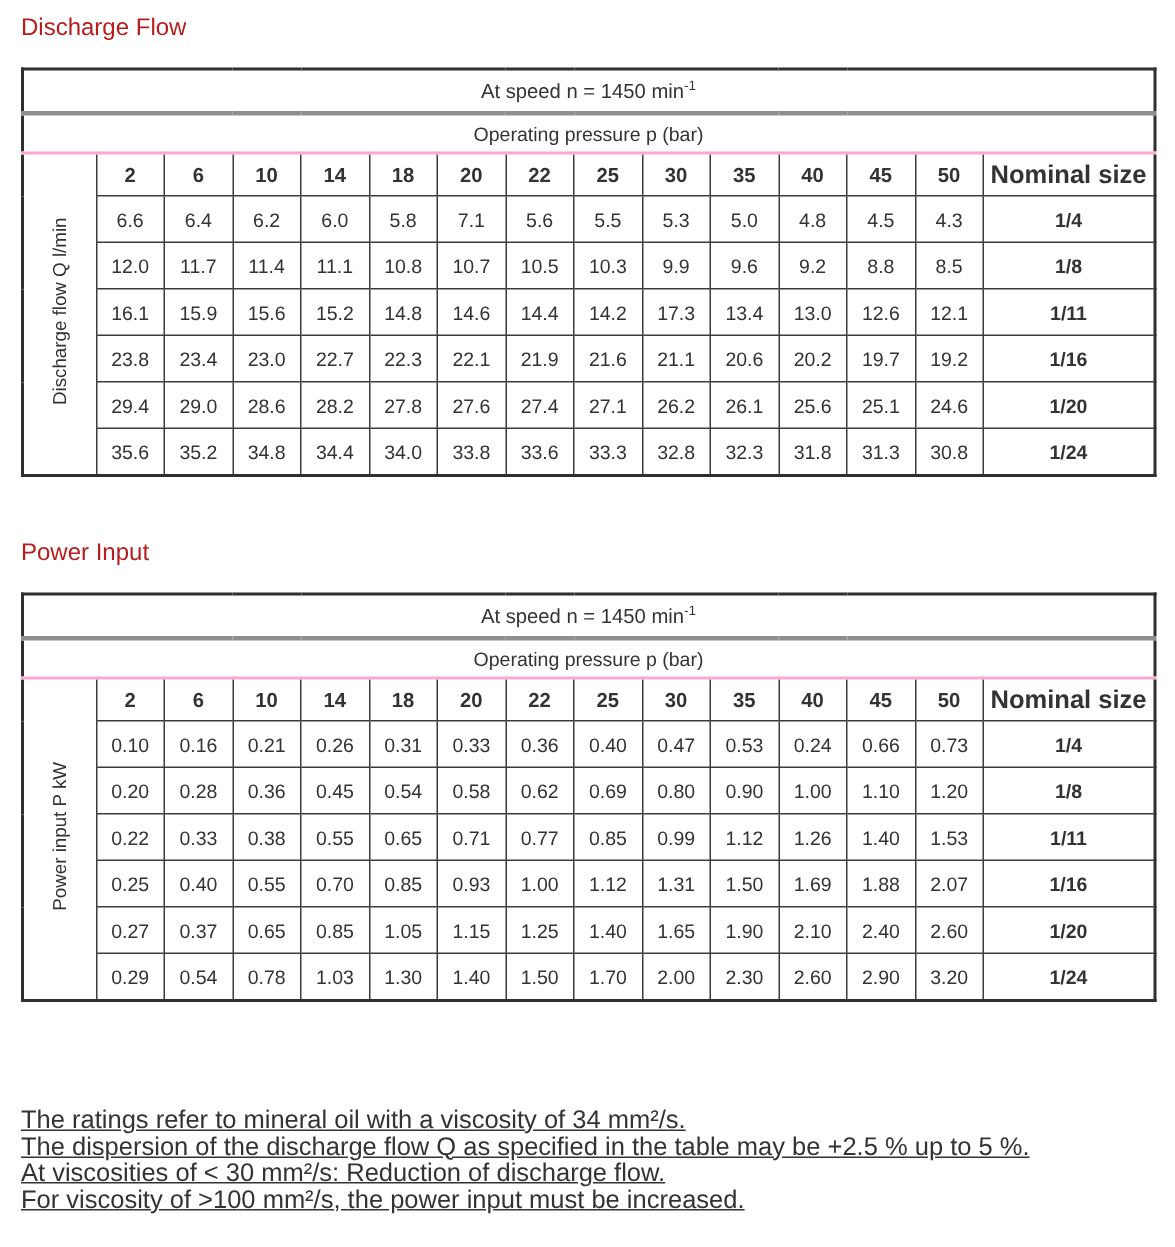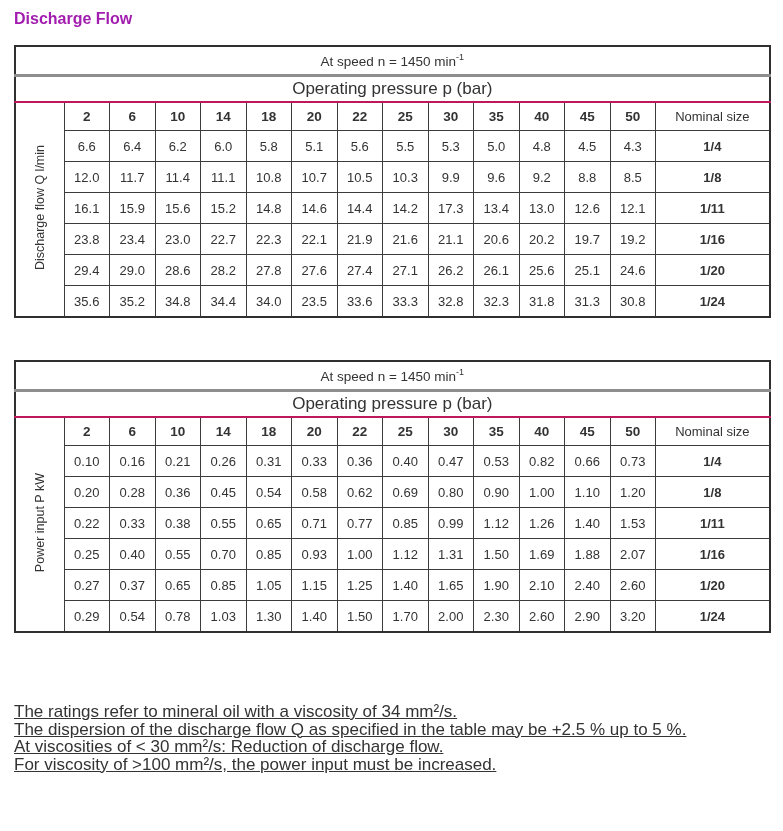--- a/index.html
+++ b/index.html
@@ -8,22 +8,22 @@
     background: #ffffff;
     font-family: "Liberation Sans", sans-serif;
     color: #333333;
   }
   .page {
     width: 755px;
     padding: 10px 14px 6px 14px;
   }
   h2.section-title {
     font-size: 16px;
-    font-weight: bold;
-    color: #a21caf;
+    font-weight: normal;
+    color: #b91c1c;
     margin: 0 0 17px 0;
     font-stretch: condensed;
   }
   .table-gap { height: 42px; }
 
   table.spec-table {
     border-collapse: collapse;
     table-layout: fixed;
     width: 755px;
     border: 2px solid #2f2f2f;
@@ -38,31 +38,31 @@
     overflow: hidden;
     white-space: nowrap;
   }
   tr.row-speed td {
     height: 27px;
     font-size: 13.5px;
     border-bottom: 3px solid #8e8e8e;
   }
   tr.row-pressure td {
     height: 24px;
-    font-size: 17px;
-    border-bottom: 2px solid #be185d;
+    font-size: 13px;
+    border-bottom: 2px solid #f9a8d4;
   }
   tr.row-colheads th {
     height: 27px;
     font-size: 13.5px;
     font-weight: bold;
   }
   tr.row-colheads th.nominal-head {
-    font-weight: normal;
-    font-size: 13px;
+    font-weight: bold;
+    font-size: 17px;
   }
   tr.row-data td { height: 30px; }
   td.nominal-val {
     font-weight: bold;
     font-size: 15px;
   }
   td.label-cell {
     border-right: 1px solid #3c3c3c;
   }
   .vert-label {
@@ -135,21 +135,21 @@
             <th>45</th>
             <th>50</th>
             <th class="nominal-head">Nominal size</th>
           </tr>
           <tr class="row-data">
             <td>6.6</td>
             <td>6.4</td>
             <td>6.2</td>
             <td>6.0</td>
             <td>5.8</td>
-            <td>5.1</td>
+            <td>7.1</td>
             <td>5.6</td>
             <td>5.5</td>
             <td>5.3</td>
             <td>5.0</td>
             <td>4.8</td>
             <td>4.5</td>
             <td>4.3</td>
             <td class="nominal-val">1/4</td>
           </tr>
           <tr class="row-data">
@@ -215,37 +215,38 @@
             <td>25.1</td>
             <td>24.6</td>
             <td class="nominal-val">1/20</td>
           </tr>
           <tr class="row-data">
             <td>35.6</td>
             <td>35.2</td>
             <td>34.8</td>
             <td>34.4</td>
             <td>34.0</td>
-            <td>23.5</td>
+            <td>33.8</td>
             <td>33.6</td>
             <td>33.3</td>
             <td>32.8</td>
             <td>32.3</td>
             <td>31.8</td>
             <td>31.3</td>
             <td>30.8</td>
             <td class="nominal-val">1/24</td>
           </tr>
         </tbody>
     </table>
   </section>
 
   <div class="table-gap"></div>
 
   <section>
+    <h2 class="section-title">Power Input</h2>
     <table class="spec-table">
       <colgroup>
           <col style="width: 49px;">
           <col style="width: 45.5px;">
           <col style="width: 45.5px;">
           <col style="width: 45.5px;">
           <col style="width: 45.5px;">
           <col style="width: 45.5px;">
           <col style="width: 45.5px;">
           <col style="width: 45.5px;">
@@ -285,21 +286,21 @@
             <td>0.10</td>
             <td>0.16</td>
             <td>0.21</td>
             <td>0.26</td>
             <td>0.31</td>
             <td>0.33</td>
             <td>0.36</td>
             <td>0.40</td>
             <td>0.47</td>
             <td>0.53</td>
-            <td>0.82</td>
+            <td>0.24</td>
             <td>0.66</td>
             <td>0.73</td>
             <td class="nominal-val">1/4</td>
           </tr>
           <tr class="row-data">
             <td>0.20</td>
             <td>0.28</td>
             <td>0.36</td>
             <td>0.45</td>
             <td>0.54</td>

